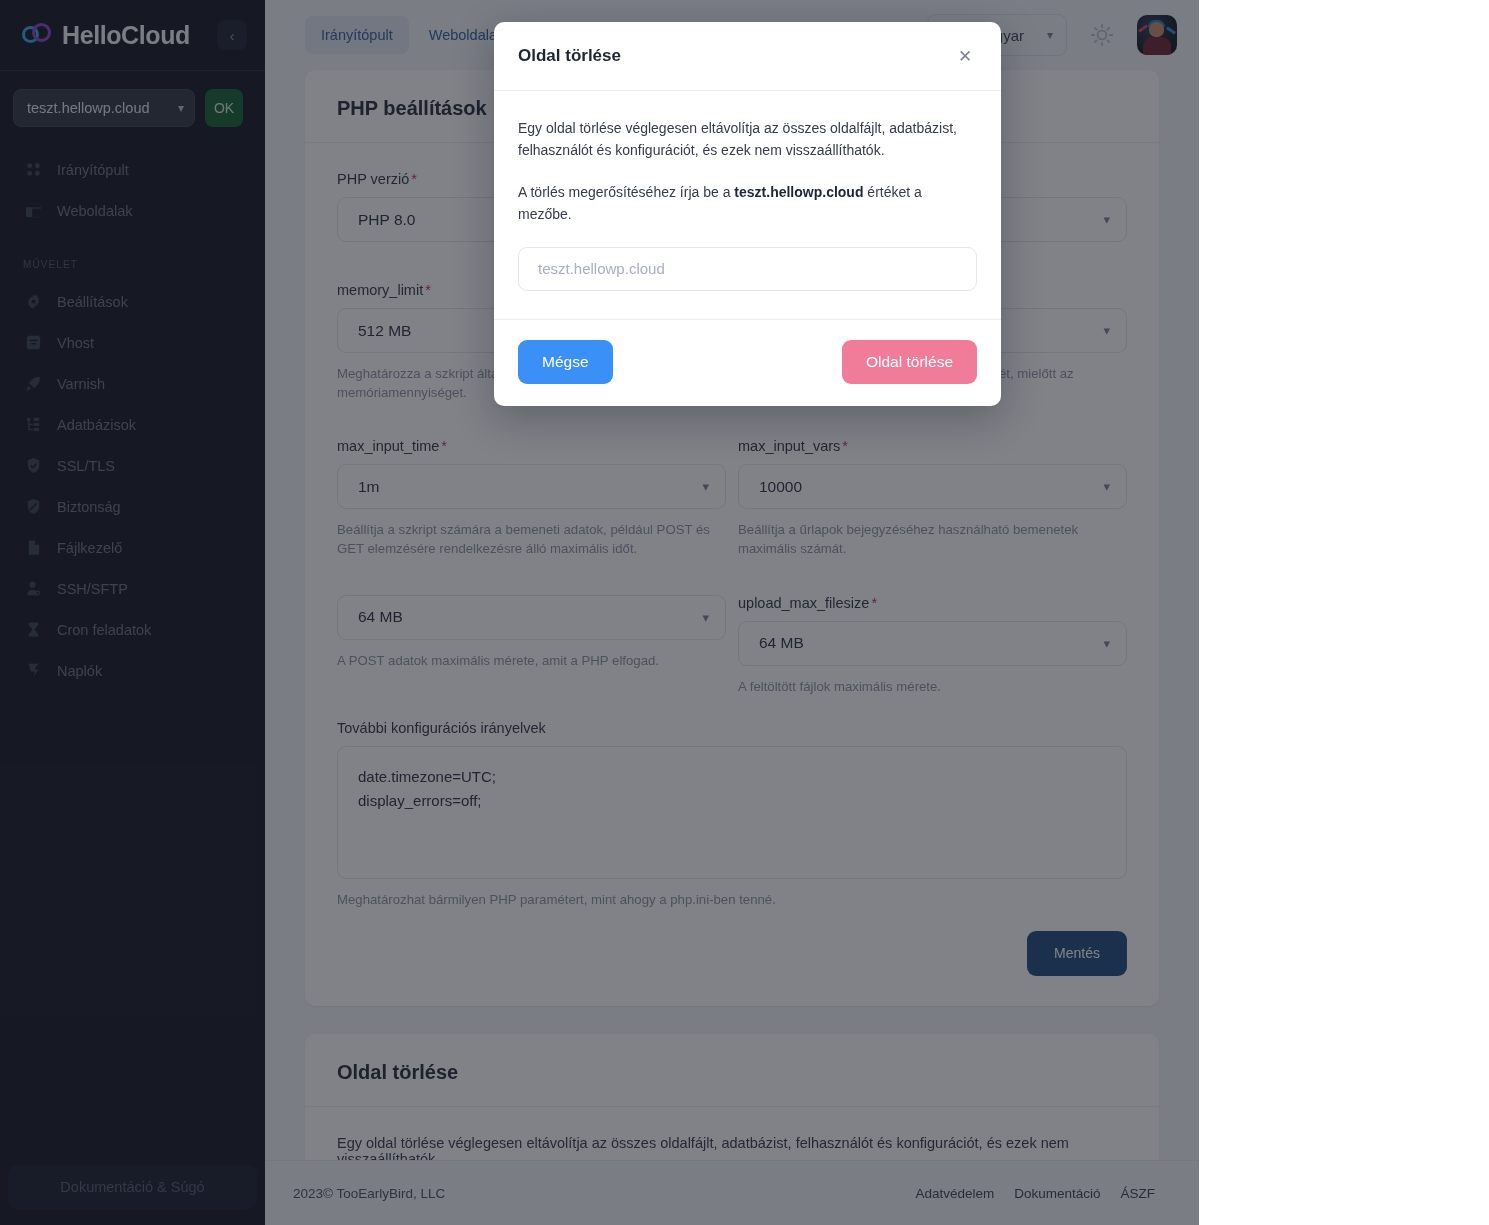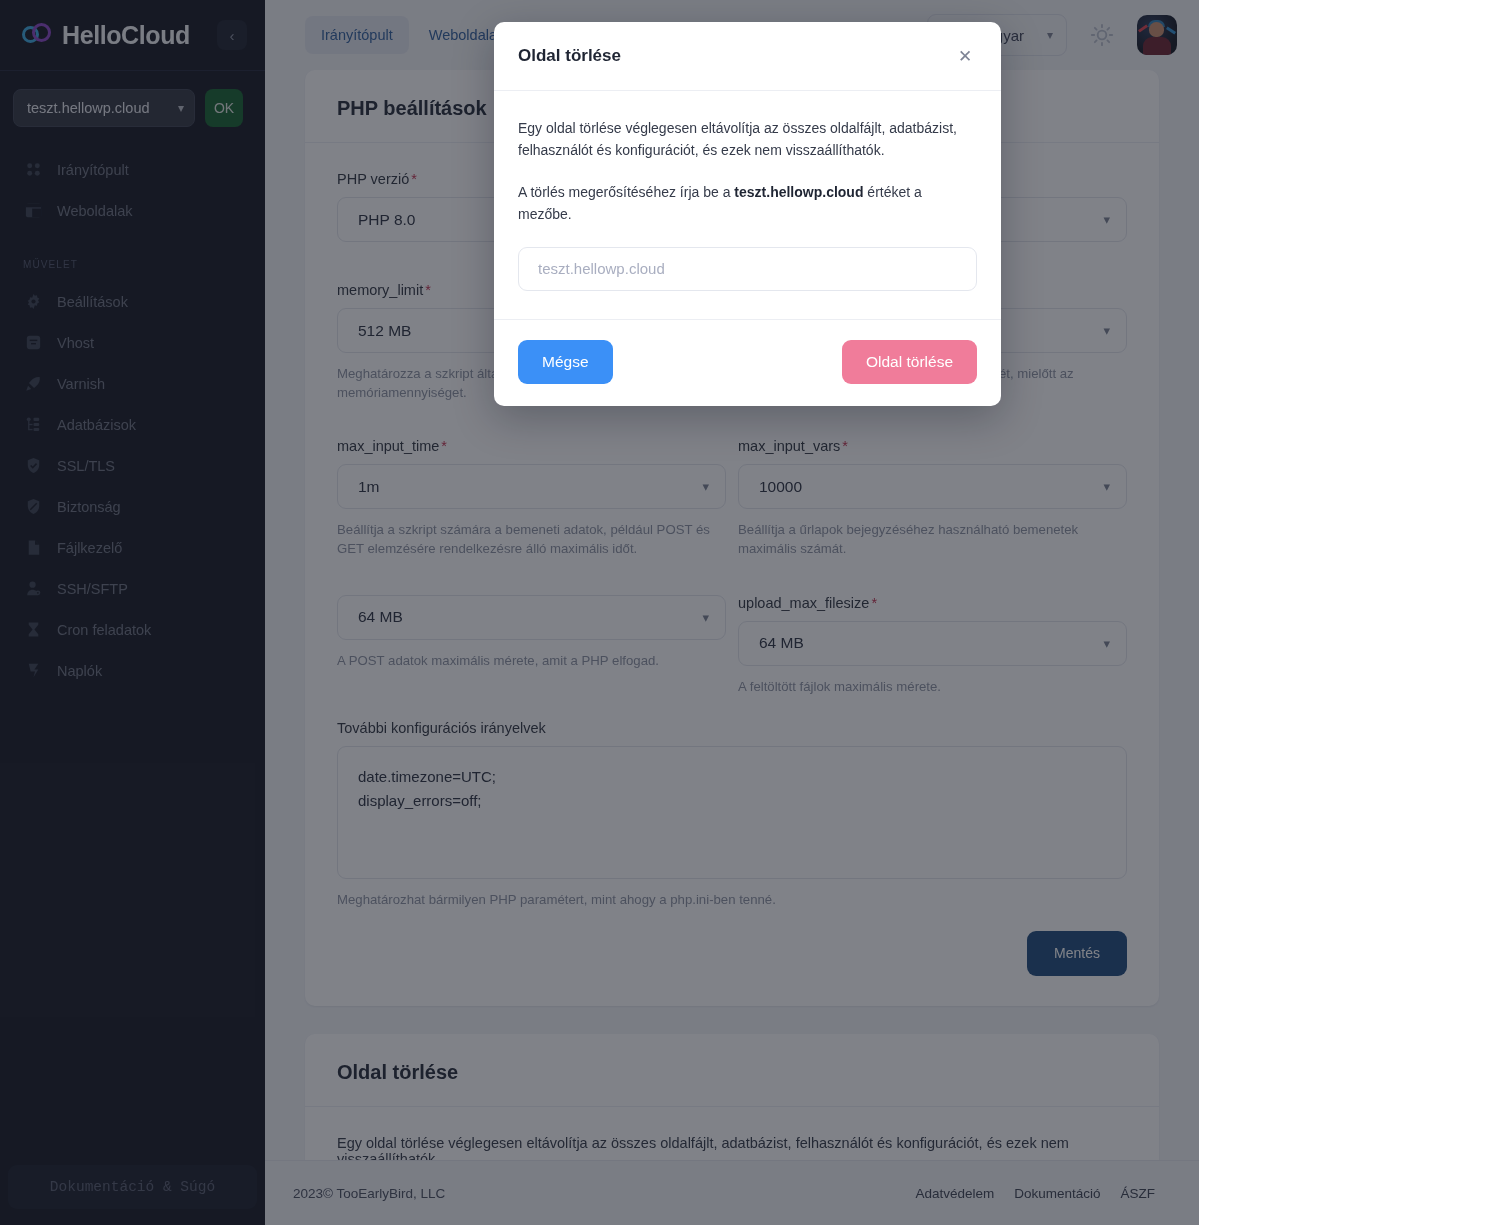--- a/index.html
+++ b/index.html
@@ -59,21 +59,21 @@
     display: flex; align-items: center; gap: 14px;
     height: 41px; padding: 0 10px; border-radius: 8px;
     color: #6d7280; font-size: 14.5px; cursor: pointer;
   }
   .nav-item .ic { width: 20px; height: 20px; flex: 0 0 20px; display: flex; align-items: center; justify-content: center; }
   .nav-item svg { width: 19px; height: 19px; fill: #3a4050; }
   .sec-label {
     color: #50556a; font-size: 10px; letter-spacing: 1.1px;
     padding: 28px 23px 11px; font-weight: normal;
   }
-  .sb-foot { margin-top: auto; padding: 0 8px 16px; font-family: Liberation Mono, monospace; }
+  .sb-foot { margin-top: auto; padding: 0 8px 16px; }
   .doc-btn {
     height: 44px; border-radius: 9px; background: #1a1e2b;
     color: #585d70; font-size: 14.5px;
     display: flex; align-items: center; justify-content: center; cursor: pointer;
   }
 
   
   .main {
     flex: 1 1 auto; height: 1225px; position: relative;
     background: #f1f3f7; display: flex; flex-direction: column;

